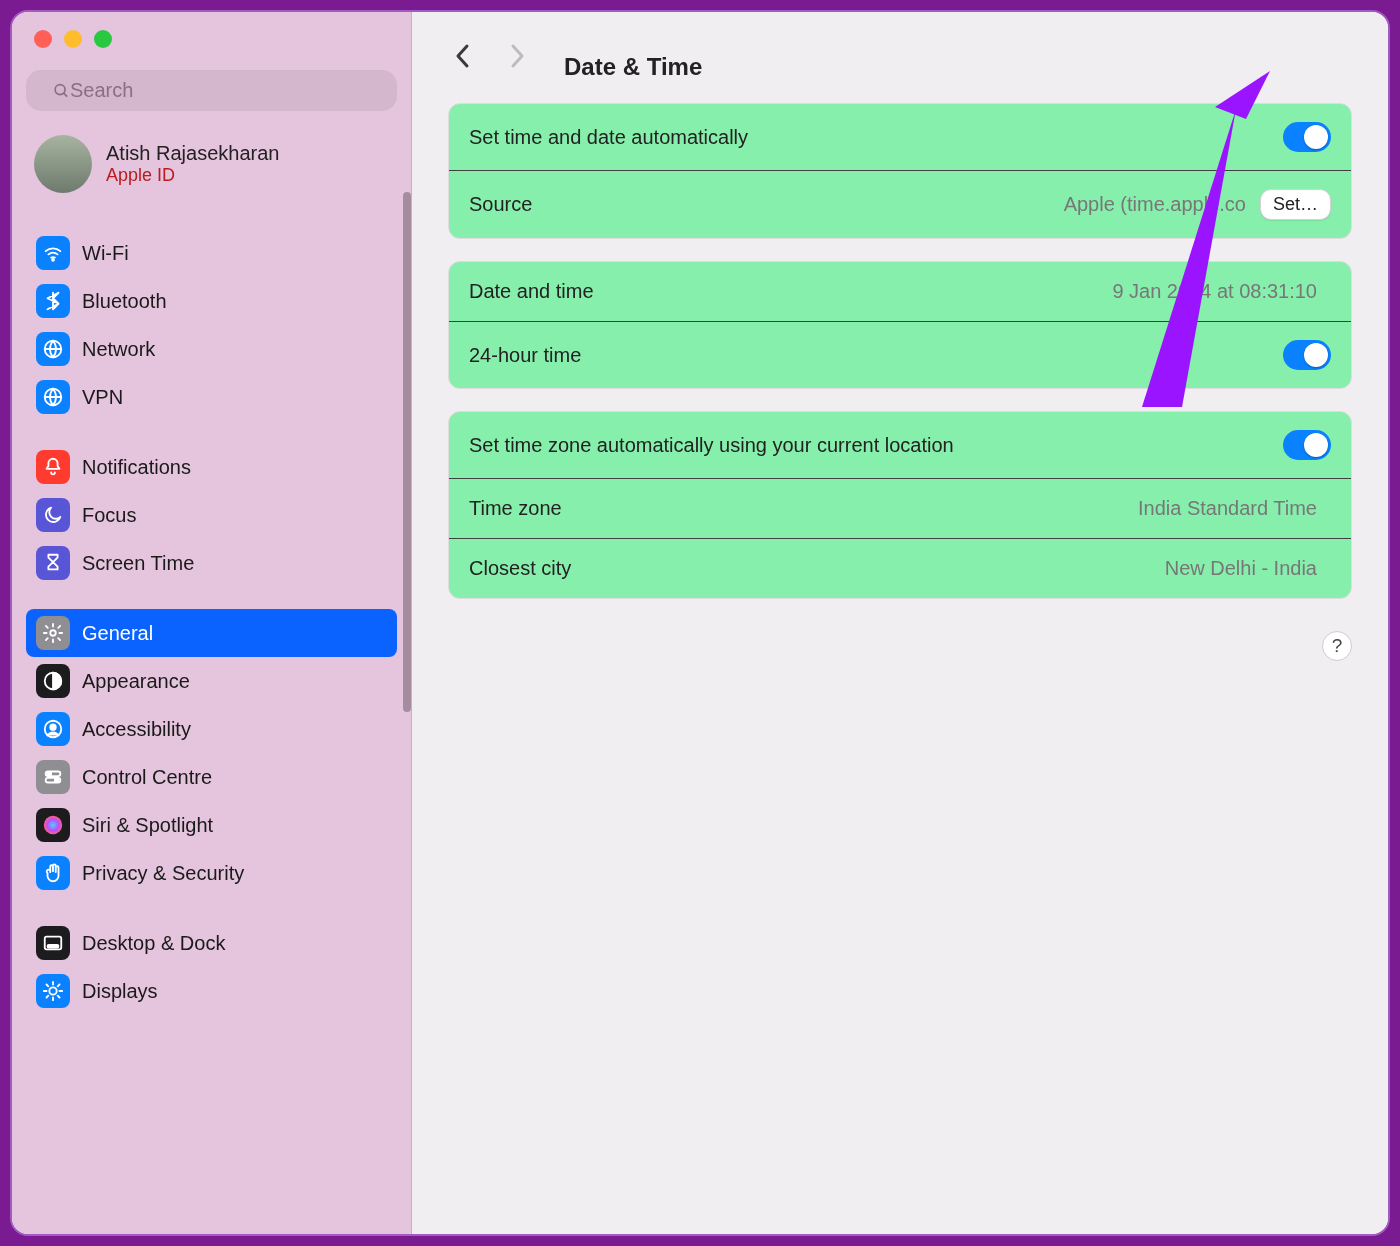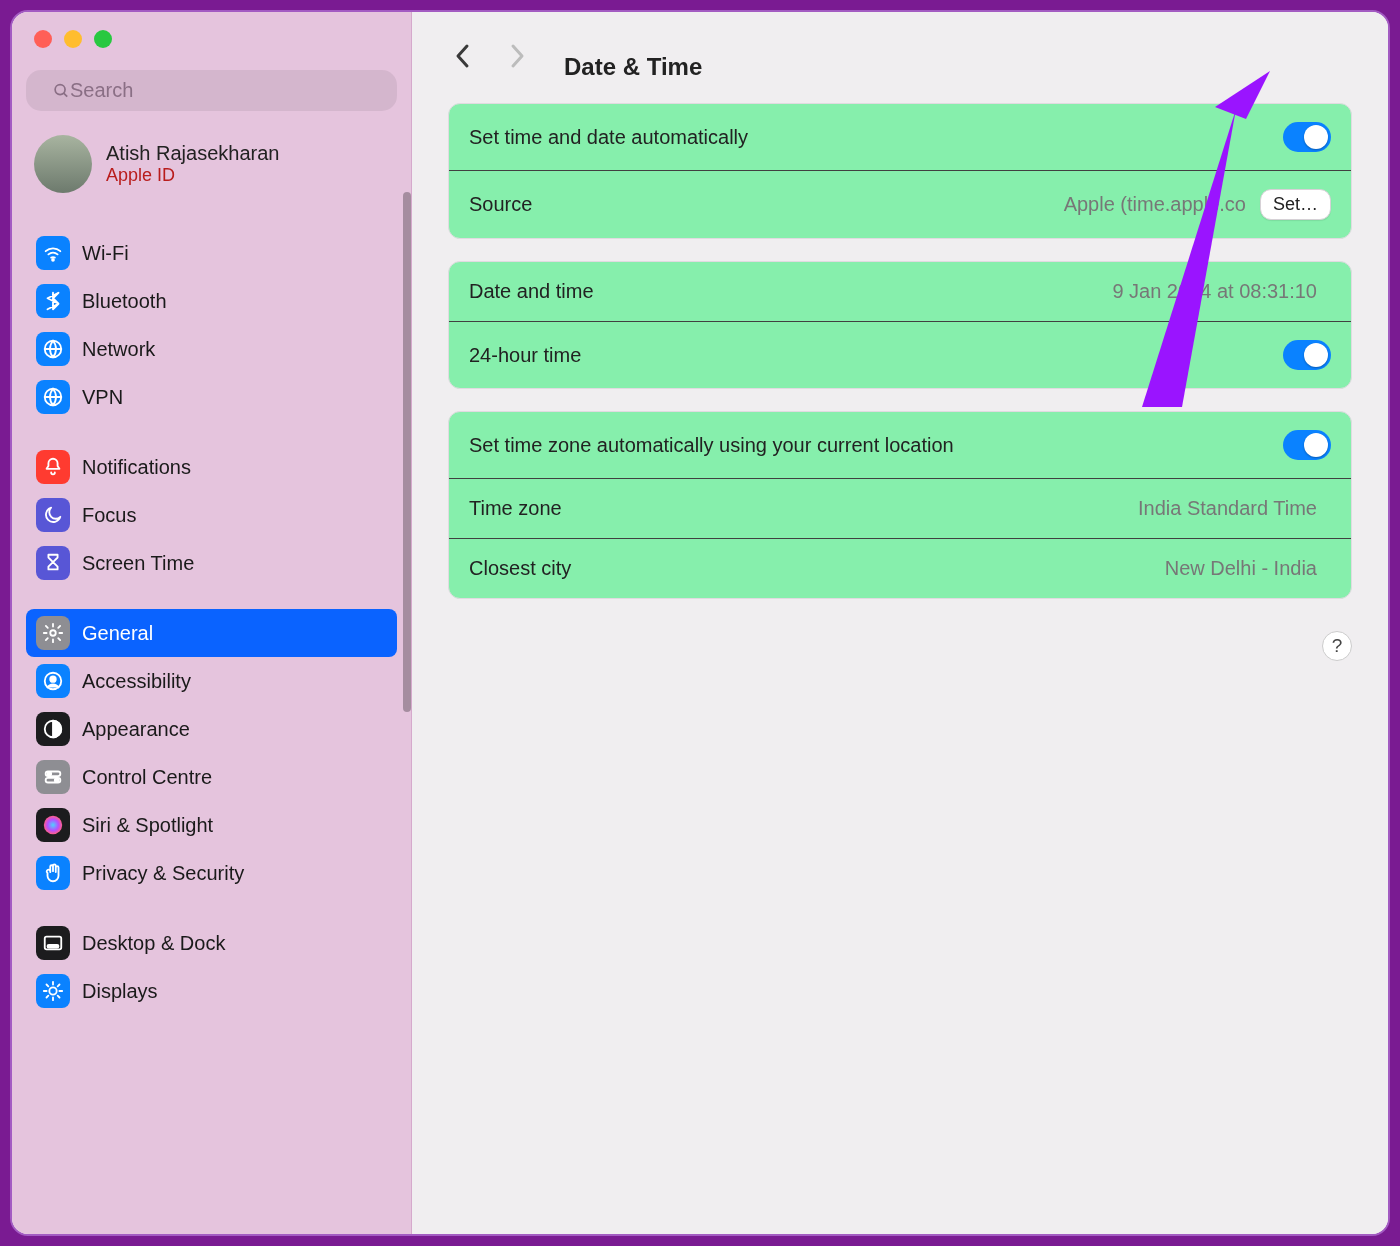--- a/index.html
+++ b/index.html
@@ -226,37 +226,37 @@
           <div class="nav-item selected">
             <div class="icon-box" style="background: rgb(142, 142, 147);">
               <svg width="22" height="22" viewBox="0 0 24 24" fill="none" stroke="white" stroke-width="2" stroke-linecap="round" stroke-linejoin="round">
                 <circle cx="12" cy="12" r="3"></circle>
                 <path d="M12 2v3M12 19v3M4.2 4.2l2.1 2.1M17.7 17.7l2.1 2.1M2 12h3M19 12h3M4.2 19.8l2.1-2.1M17.7 6.3l2.1-2.1"></path>
               </svg>
             </div>
             <span>General</span>
           </div>
           <div class="nav-item">
+            <div class="icon-box" style="background: rgb(28, 28, 30);">
+              <svg width="22" height="22" viewBox="0 0 24 24" fill="none" stroke="white" stroke-width="2" stroke-linecap="round" stroke-linejoin="round">
+                <circle cx="12" cy="12" r="9"></circle>
+                <path d="M12 3a9 9 0 0 1 0 18z" fill="white"></path>
+              </svg>
+            </div>
+            <span>Appearance</span>
+          </div>
+          <div class="nav-item">
             <div class="icon-box" style="background: rgb(10, 130, 255);">
               <svg width="22" height="22" viewBox="0 0 24 24" fill="none" stroke="white" stroke-width="2" stroke-linecap="round" stroke-linejoin="round">
                 <circle cx="12" cy="12" r="9"></circle>
                 <circle cx="12" cy="10" r="3" fill="white"></circle>
                 <path d="M6 19a7 7 0 0 1 12 0" fill="white"></path>
               </svg>
             </div>
             <span>Accessibility</span>
-          </div>
-          <div class="nav-item">
-            <div class="icon-box" style="background: rgb(28, 28, 30);">
-              <svg width="22" height="22" viewBox="0 0 24 24" fill="none" stroke="white" stroke-width="2" stroke-linecap="round" stroke-linejoin="round">
-                <circle cx="12" cy="12" r="9"></circle>
-                <path d="M12 3a9 9 0 0 1 0 18z" fill="white"></path>
-              </svg>
-            </div>
-            <span>Appearance</span>
           </div>
           <div class="nav-item">
             <div class="icon-box" style="background: rgb(142, 142, 147);">
               <svg width="22" height="22" viewBox="0 0 24 24" fill="none" stroke="white" stroke-width="2" stroke-linecap="round" stroke-linejoin="round">
                 <rect x="4" y="6" width="16" height="5" rx="2.5"></rect>
                 <rect x="4" y="13" width="16" height="5" rx="2.5"></rect>
                 <circle cx="8" cy="8.5" r="2" fill="white"></circle>
                 <circle cx="16" cy="15.5" r="2" fill="white"></circle>
               </svg>
             </div>

